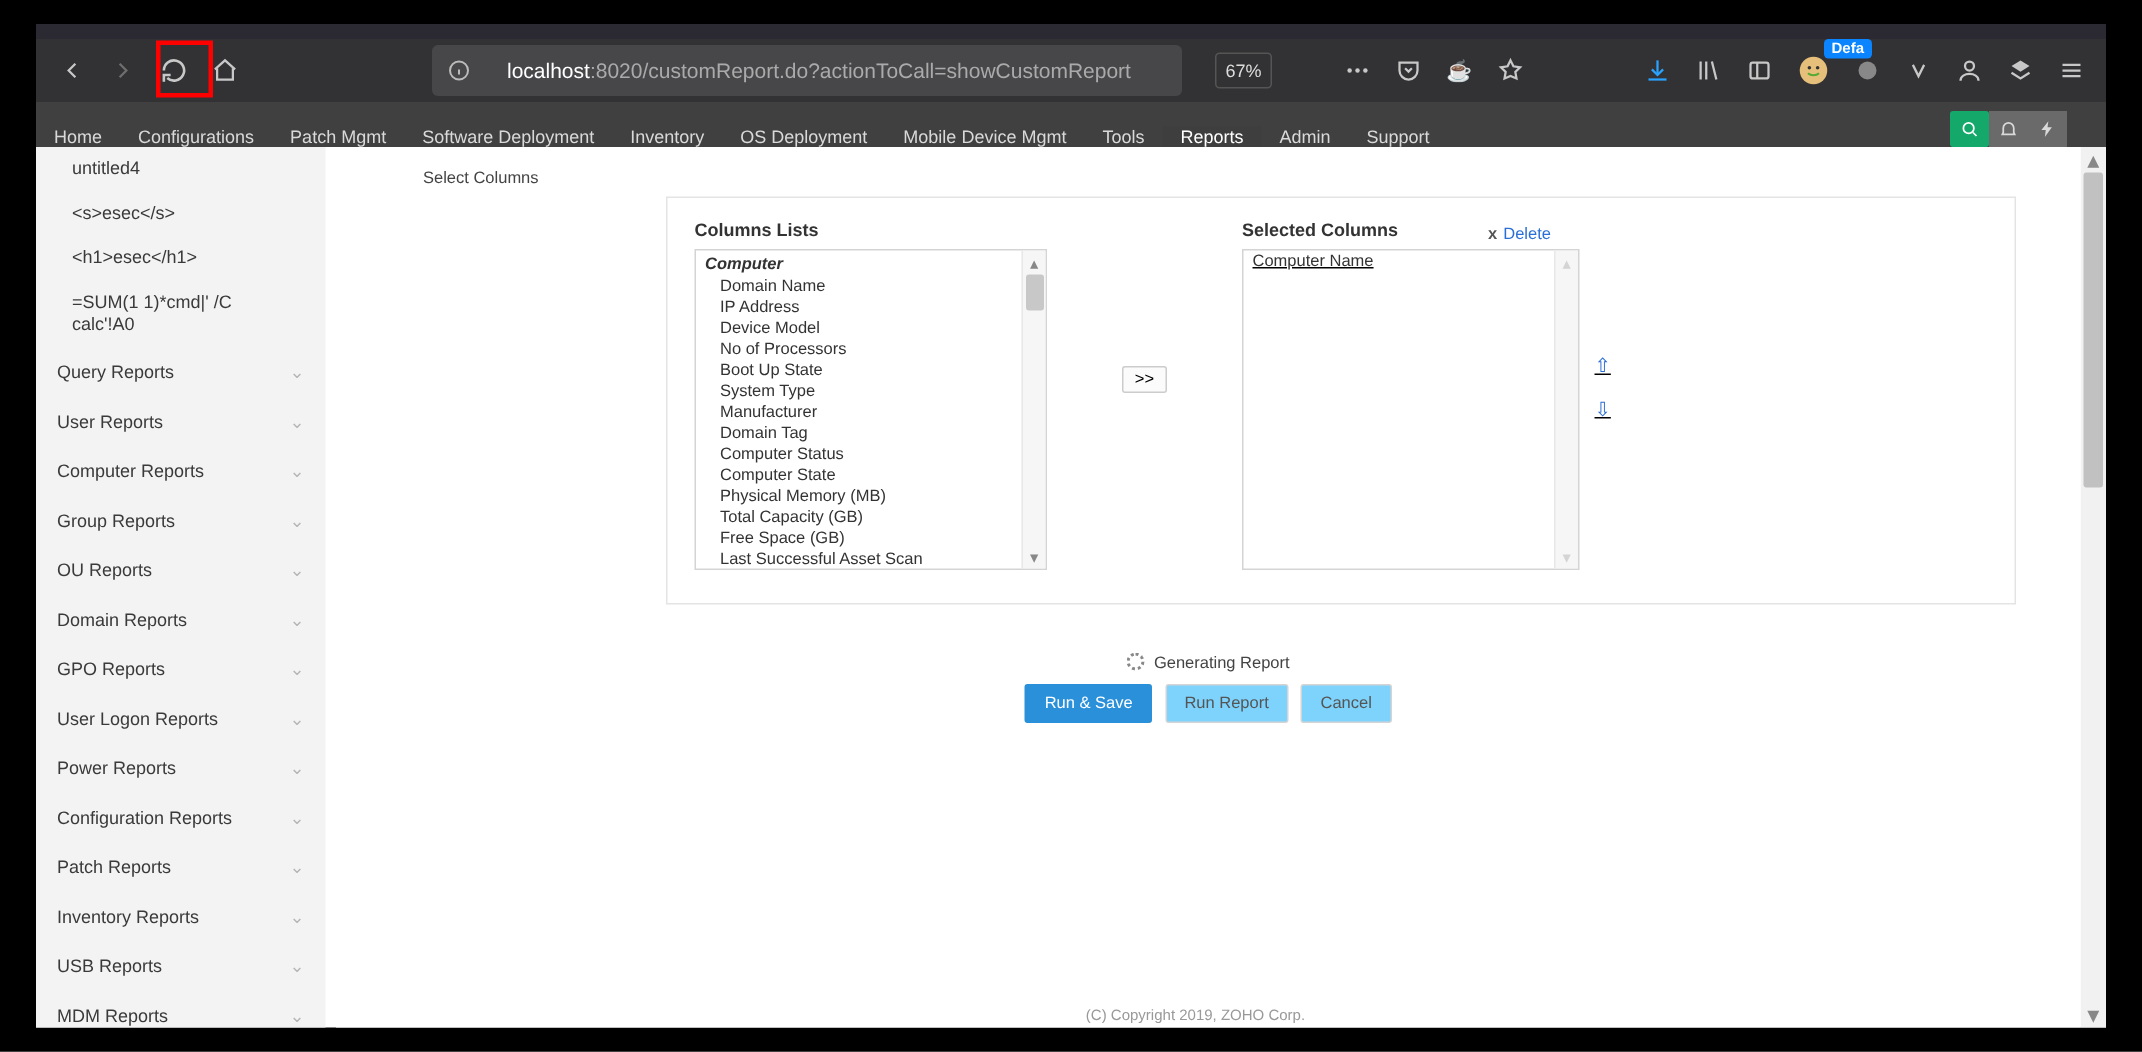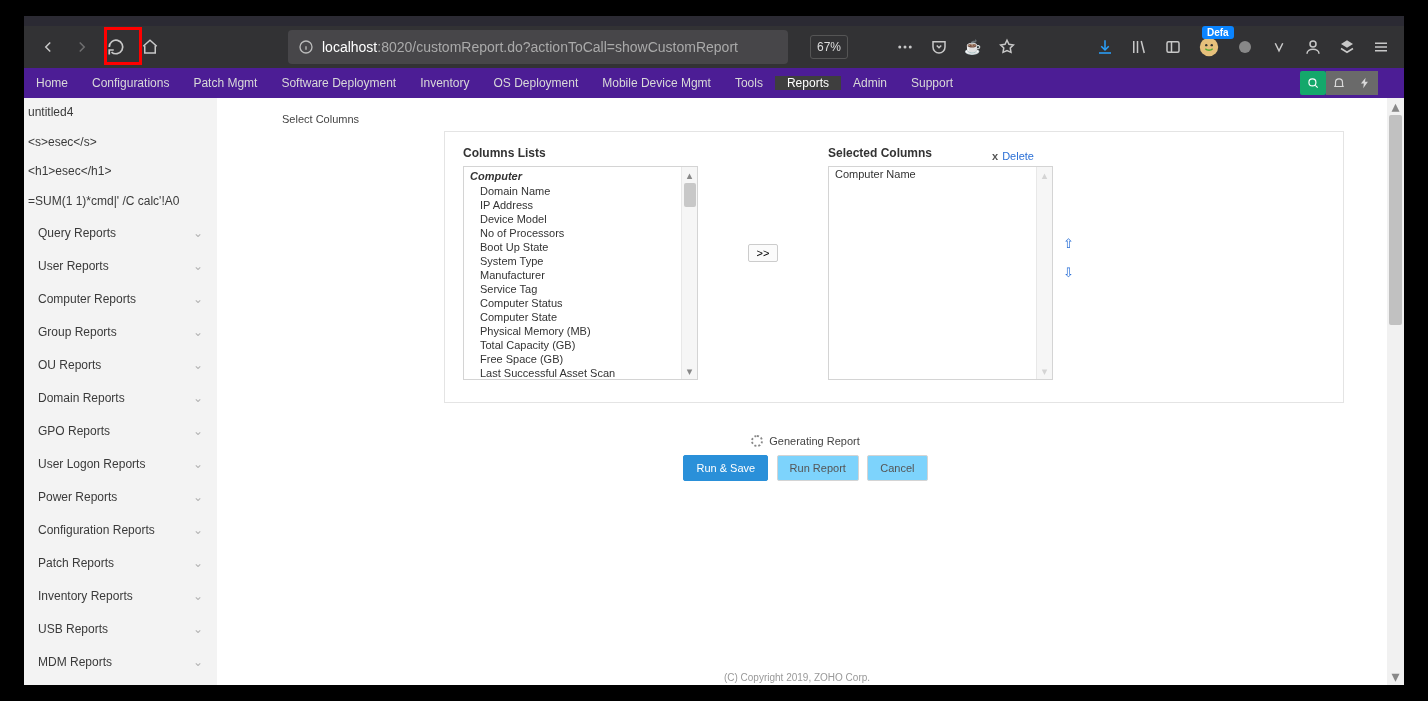--- a/index.html
+++ b/index.html
@@ -7,49 +7,49 @@
 
   .frame { position: absolute; left: 24px; top: 16px; width: 1380px; height: 669px; background: #000; }
 
   
   .tabstrip { height: 10px; background: #2b2a33; }
   .toolbar { height: 42px; background: #323234; display: flex; align-items: center; padding: 0 8px; gap: 2px; position: relative; }
   .tb-btn { width: 32px; height: 32px; display:flex; align-items:center; justify-content:center; border-radius:4px; cursor:pointer; color:#c8c8c8; }
   .tb-btn svg { width: 18px; height: 18px; }
   .tb-btn.disabled { opacity: .4; cursor: default; }
   .highlight-reload { position:absolute; left:80px; top:1px; width:38px; height:38px; border:3px solid #ff0000; pointer-events:none; }
-  .urlbar { margin-left: 120px; width: 500px; height: 34px; background:#474649; border-radius:4px; display:flex; align-items:center; padding:0 10px; color:#aaa; font-size:14px; gap:8px; }
+  .urlbar { margin-left: 120px; width: 500px; height: 34px; background:#474649; border-radius:4px; display:flex; align-items:center; padding:0 10px; color:#aaa; font-size:14px; gap:24px; }
   .urlbar .host { color:#fff; }
   .zoom { margin-left:20px; color:#ddd; font-size:12px; padding:4px 6px; border:1px solid #555; border-radius:3px;text-align:center;}
   .tb-right { margin-left:auto; display:flex; align-items:center; gap:4px; }
   .tb-right .tb-btn { width:30px; height:30px; }
-  .badge-defa { background:#0a84ff; color:#fff; font-size:10px; font-weight:700; padding:1px 5px; border-radius:3px; position:absolute; top:-6px; left:10px;}
+  .badge-defa { background:#0a84ff; color:#fff; font-size:10px; font-weight:700; padding:1px 5px; border-radius:3px; position:absolute; top:-6px; left:24px;}
   .defa-wrap { position:relative; width:34px; height:30px; display:flex; align-items:center; justify-content:center; }
 
   
-  .app-nav { height: 30px; background:#4c1d95; display:flex; align-items:center; font-size:12px; color:#d9d9d9; position:relative;}
+  .app-nav { height: 30px; background:#404040; display:flex; align-items:flex-end; font-size:12px; color:#d9d9d9; position:relative;}
   .nav-item { padding:0 12px; display:flex; align-items:center; cursor:pointer; white-space:nowrap;}
   .nav-item.active { background:#3e3e3e; color:#fff; }
   .nav-actions { margin-left:auto; display:flex; align-items:center; padding-right:26px; gap:0;}
   .nav-ic { width:26px; height:24px; display:flex; align-items:center; justify-content:center; color:#d9d9d9;}
   .nav-ic.search { background:#14a86b; color:#fff; border-radius:2px;}
   .nav-ic svg { width:14px; height:14px;}
 
   
   .content { position:absolute; top:82px; left:0; right:0; bottom:0; background:#fff; }
   .outer-scroll-track { position:absolute; right:0; top:0; bottom:0; width:17px; background:#f1f1f1;}
   .outer-scroll-up, .outer-scroll-down { height:17px; display:flex; align-items:center; justify-content:center; color:#888;}
   .outer-scroll-down { position:absolute; bottom:0; width:100%;}
   .outer-scroll-thumb { position:absolute; top:17px; left:2px; right:2px; height:210px; background:#c1c1c1; border-radius:2px;}
 
   .sidebar { position:absolute; left:0; top:0; bottom:0; width:193px; background:#f3f3f3; font-size:12px; color:#3a3a3a; overflow:hidden;}
   .side-scrollbar { position:absolute; right:-9px; top:2px; width:10px; height:30px; display:flex; flex-direction:column; align-items:center; color:#bbb;}
   .sb-item { height:33px; padding:0 14px; display:flex; align-items:center; justify-content:space-between; cursor:pointer;}
   .sb-item .chev { color:#b5b5b5; }
-  .sb-plain { padding:7px 4px; line-height:1.3; cursor:pointer; }
+  .sb-plain { padding:7px 24px; line-height:1.3; cursor:pointer; }
 
   .main { position:absolute; left:200px; right:17px; top:0; bottom:0; background:#fff;}
   .panel-label { font-size:11px; color:#444; margin:15px 0 0 58px;}
   .panel { margin:6px 0 0 220px; width:900px; border:1px solid #e4e4e4; border-top:1px solid #e4e4e4; padding:14px 18px 22px 18px; position:relative;}
 
   .cols-wrap { display:flex; align-items:flex-start; gap:10px; }
   .col-block { display:flex; flex-direction:column; }
   .col-title { font-size:12px; font-weight:700; color:#333; margin-bottom:6px;}
   .listbox { width:235px; height:214px; border:1px solid #d4d4d4; background:#fff; overflow:hidden; position:relative; font-size:11px; color:#333;}
   .listbox .group-head { font-weight:700; font-style:italic; padding:3px 6px 2px 6px;}
@@ -308,21 +308,21 @@
             <div class="col-title">Columns Lists</div>
             <div class="listbox" id="lb-left">
               <div class="group-head">Computer</div>
                 <div class="opt">Domain Name</div>
                 <div class="opt">IP Address</div>
                 <div class="opt">Device Model</div>
                 <div class="opt">No of Processors</div>
                 <div class="opt">Boot Up State</div>
                 <div class="opt">System Type</div>
                 <div class="opt">Manufacturer</div>
-                <div class="opt">Service Tag</div>
+                <div class="opt">Domain Tag</div>
                 <div class="opt">Computer Status</div>
                 <div class="opt">Computer State</div>
                 <div class="opt">Physical Memory (MB)</div>
                 <div class="opt">Total Capacity (GB)</div>
                 <div class="opt">Free Space (GB)</div>
                 <div class="opt">Last Successful Asset Scan</div>
                 <div class="lb-track">
                 <div class="lb-arrow">▴</div>
                 <div class="lb-thumb"></div>
                 <div class="lb-arrow bot">▾</div>
@@ -335,21 +335,21 @@
           </div>
 
           <div class="col-block">
             <div class="sel-head">
               <div class="col-title">Selected Columns</div>
               <div class="delete-link">
                   <span class="x">x</span>
                   <span>Delete</span>
                 </div>
             </div>
-            <div style="display:flex;">
+            <div style="display:flex;text-decoration:underline;">
               <div class="listbox right" id="lb-right">
                 <div class="opt" style="padding-left: 6px;">Computer Name</div>
                   <div class="lb-track">
                   <div class="lb-arrow" style="opacity:.3;">▴</div>
                   <div class="lb-arrow bot" style="opacity:.3;">▾</div>
                 </div>
               </div>
               <div class="arrows-v">
                 <div>⇧</div>
                 <div>⇩</div>

